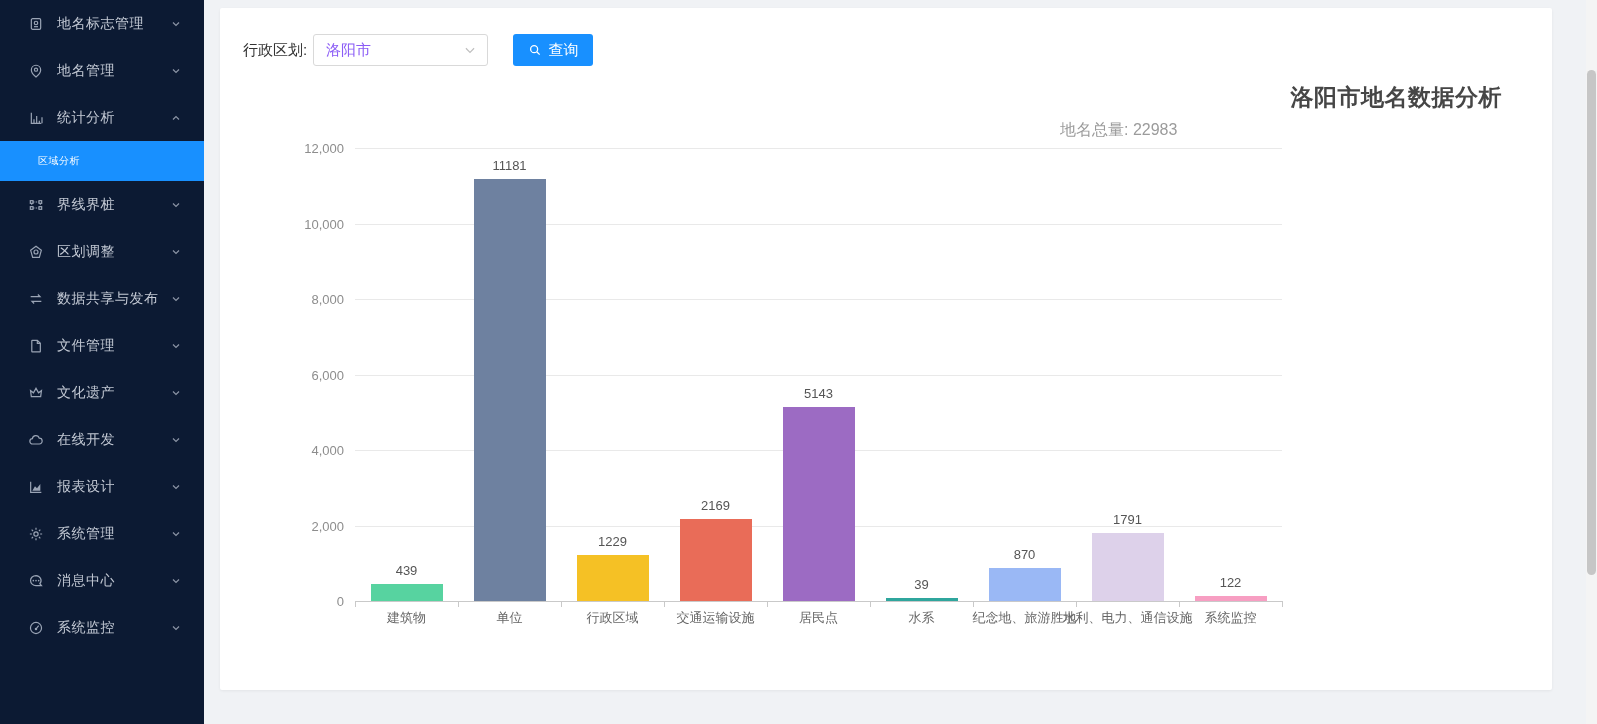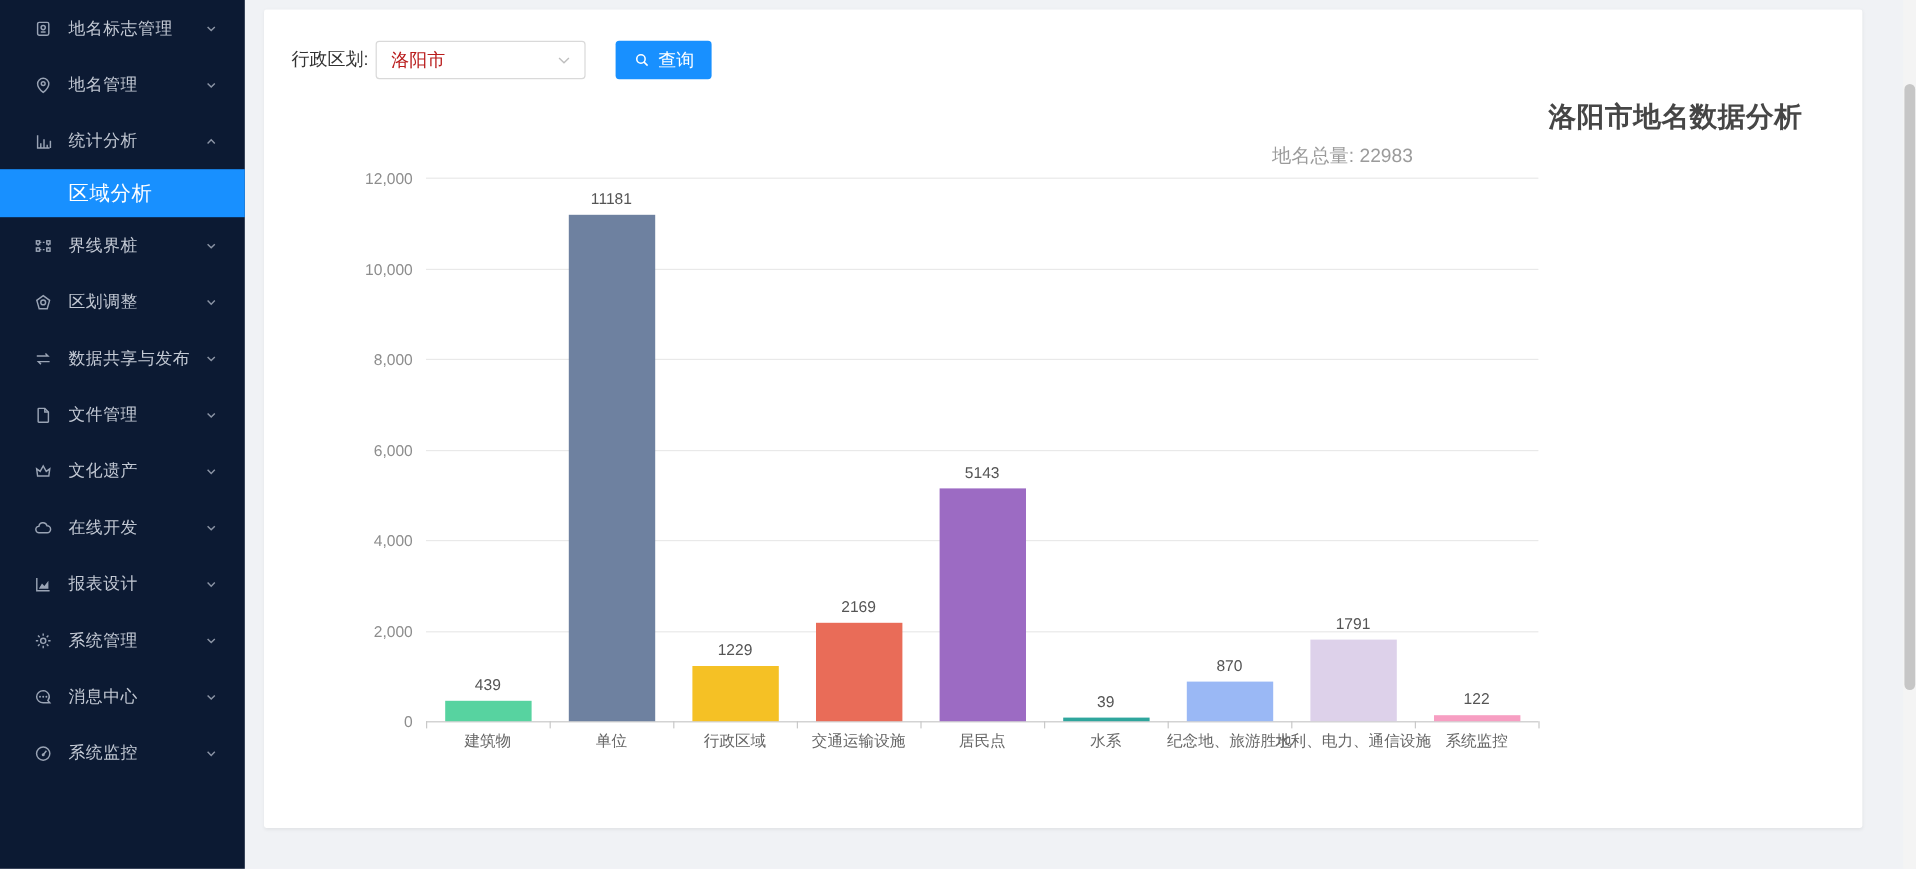--- a/index.html
+++ b/index.html
@@ -9,33 +9,33 @@
   
   .sidebar { position:absolute; left:0; top:0; width:204px; height:724px;
     background:#0c1a33; z-index:5; }
   .nav-item { height:47px; display:flex; align-items:center; padding:0 22px 0 28px;
     color:#c3c9d4; font-size:14px; cursor:pointer; }
   .nav-icon { width:16px; height:16px; color:#9aa4b5; flex:0 0 16px; display:flex; align-items:center; }
   .nav-icon svg { width:16px; height:16px; display:block; }
   .nav-label { margin-left:13px; flex:1 1 auto; white-space:nowrap; letter-spacing:.5px; }
   .nav-chevron { width:12px; height:12px; color:#8b94a5; }
   .nav-chevron svg { width:12px; height:12px; display:block; }
-  .nav-sub { height:40px; display:flex; align-items:center; padding-left:57px;
-    background:#1890ff; color:#ffffff; font-size:17px; cursor:pointer; letter-spacing:.5px;text-align:center; }
+  .nav-sub { height:40px; display:flex; align-items:center; padding-left:38px;
+    background:#1890ff; color:#ffffff; font-size:10px; cursor:pointer; letter-spacing:.5px;text-align:center; }
 
   
   .card { position:absolute; left:220px; top:8px; width:1332px; height:682px;
     background:#ffffff; border-radius:2px; box-shadow:0 1px 3px rgba(0,0,0,.06); }
 
   .filter-label { position:absolute; left:23px; top:26px; height:32px; line-height:32px;
     font-size:15px; color:#333; }
   .region-select { position:absolute; left:93px; top:26px; width:175px; height:32px;
     border:1px solid #d9d9d9; border-radius:3px; background:#fff; display:flex;
     align-items:center; padding:0 10px 0 12px; cursor:pointer; }
-  .region-select-value { flex:1 1 auto; font-size:15px; color:#b91c1c; }
+  .region-select-value { flex:1 1 auto; font-size:15px; color:#8b5cf6; }
   .select-arrow { width:14px; height:14px; color:#bfbfbf; }
   .select-arrow svg { width:14px; height:14px; display:block; }
   .query-btn { position:absolute; left:293px; top:26px; width:80px; height:32px;
     background:#1890ff; border:none; border-radius:3px; color:#fff; font-size:15px;
     display:flex; align-items:center; justify-content:center; gap:7px; cursor:pointer;
     font-family:inherit; }
   .query-btn svg { width:14px; height:14px; display:block; }
 
   .chart-head { position:absolute; left:840px; top:74px; width:442px; }
   .chart-title { font-size:23px; font-weight:bold; color:#464646; text-align:right;

